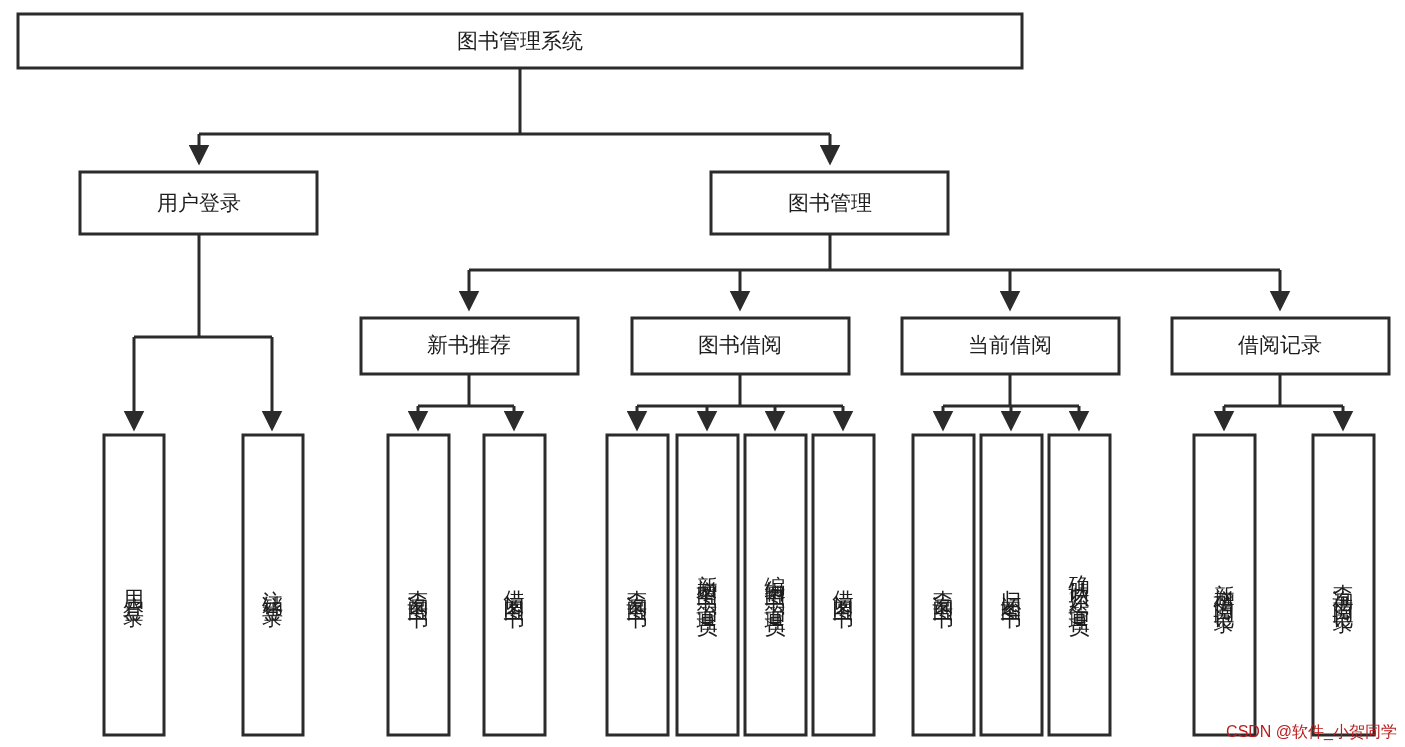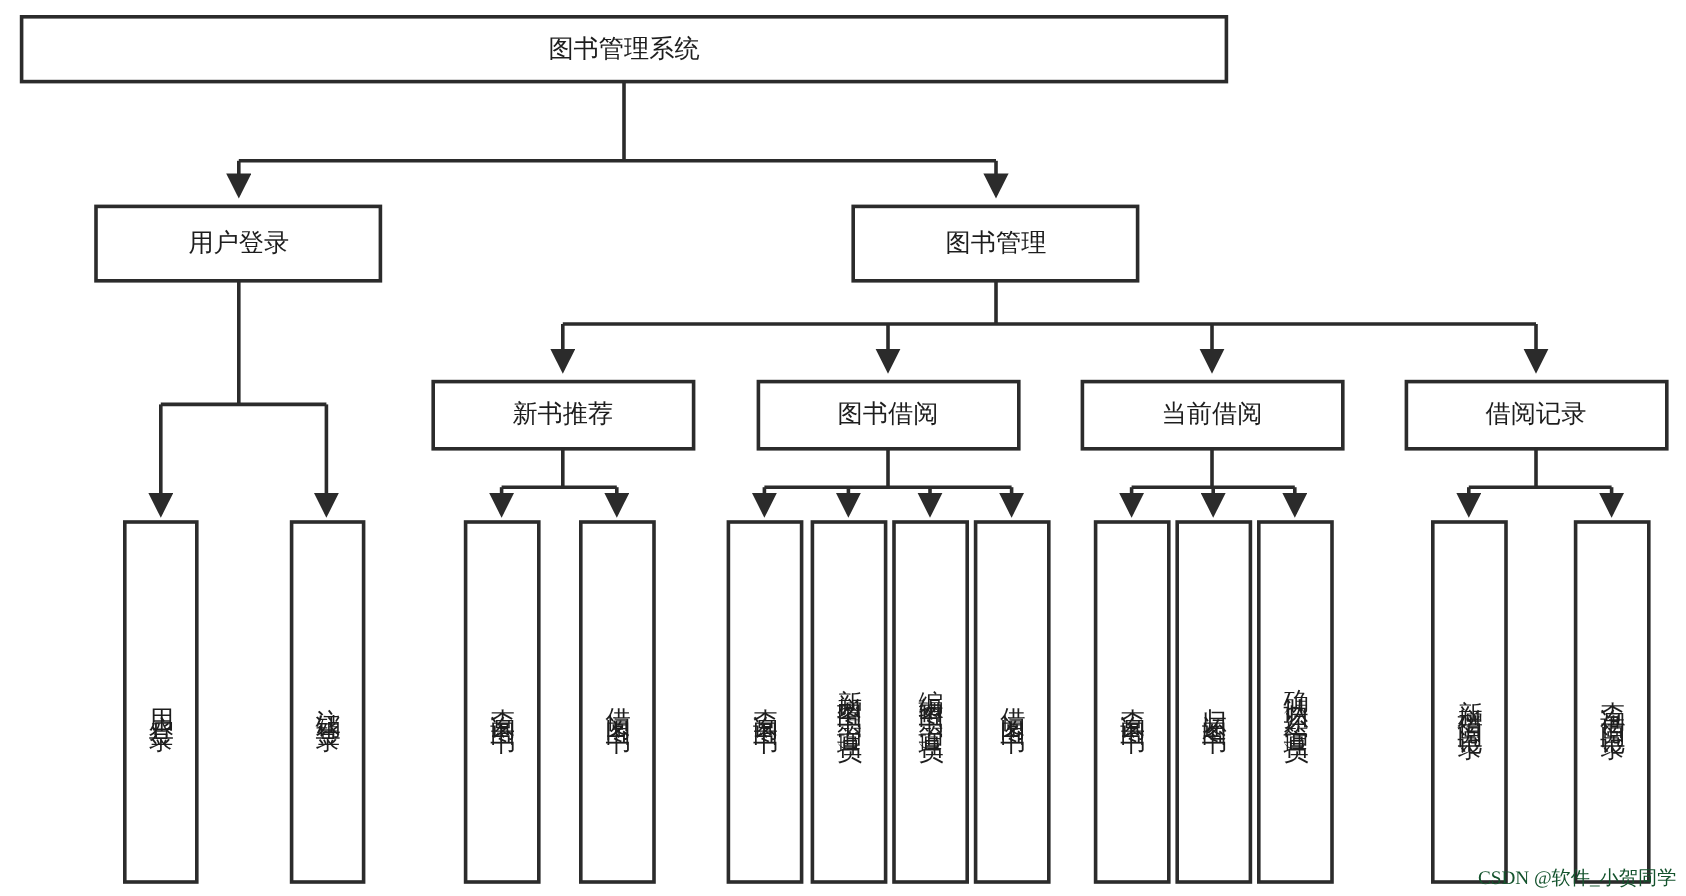--- a/index.html
+++ b/index.html
@@ -25,22 +25,22 @@
   .leaf-text{
     writing-mode:vertical-rl;
     text-orientation:upright;
     font-family:"Liberation Sans","DejaVu Sans",sans-serif;
     font-size:21px;line-height:1;color:#1d1d1d;
     letter-spacing:6px;
     text-align:center;
   }
   .watermark{
     position:absolute;right:8px;bottom:4px;
-    font-family:Liberation Serif, serif;
-    font-size:16px;color:#14532d;
+    font-family:Liberation Sans, sans-serif;
+    font-size:16px;color:#b91c1c;
     pointer-events:none;user-select:none;
   }
 </style>
 </head>
 <body>
 
 <svg id="diagram" viewBox="0 0 1405 747" xmlns="http://www.w3.org/2000/svg">
 
   <defs>
     <marker id="arrow" viewBox="0 0 12 12" refX="10" refY="6" markerWidth="7" markerHeight="7" orient="auto-start-reverse">

